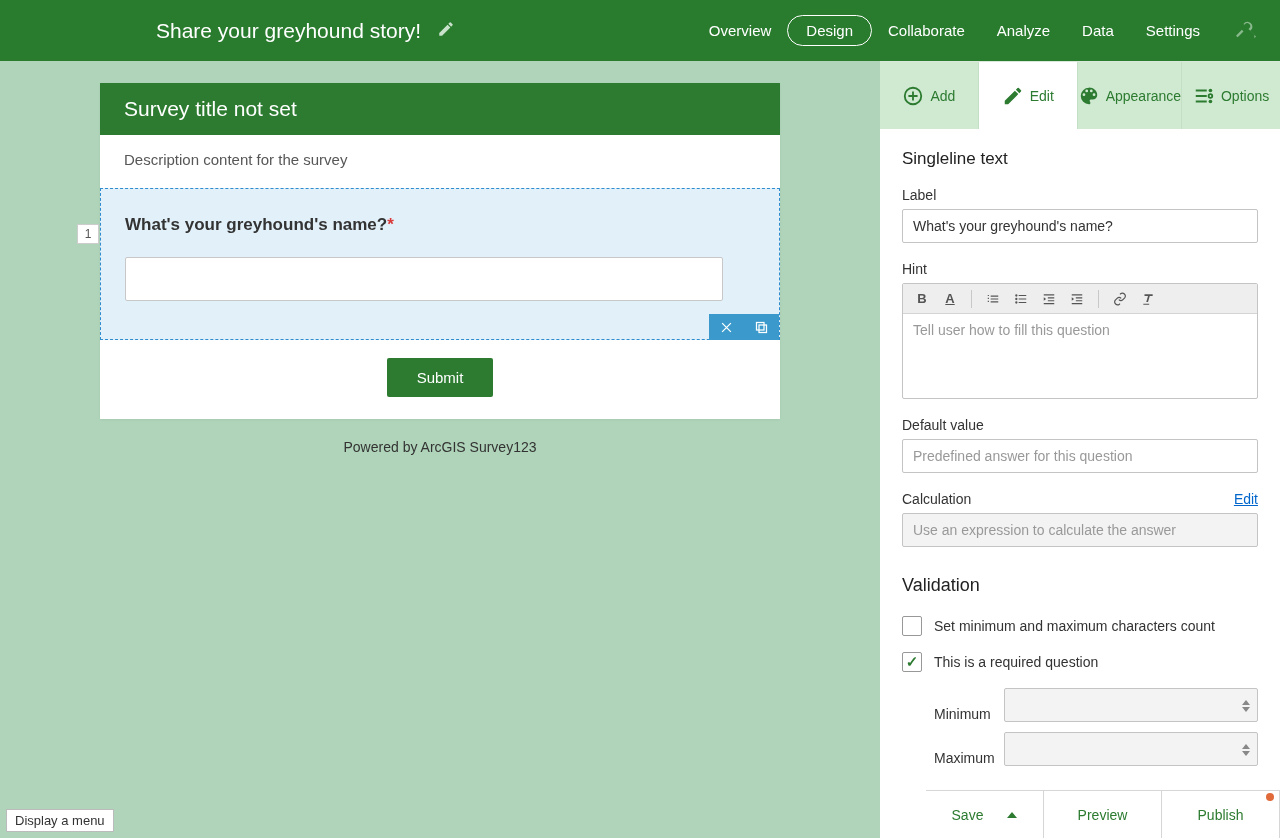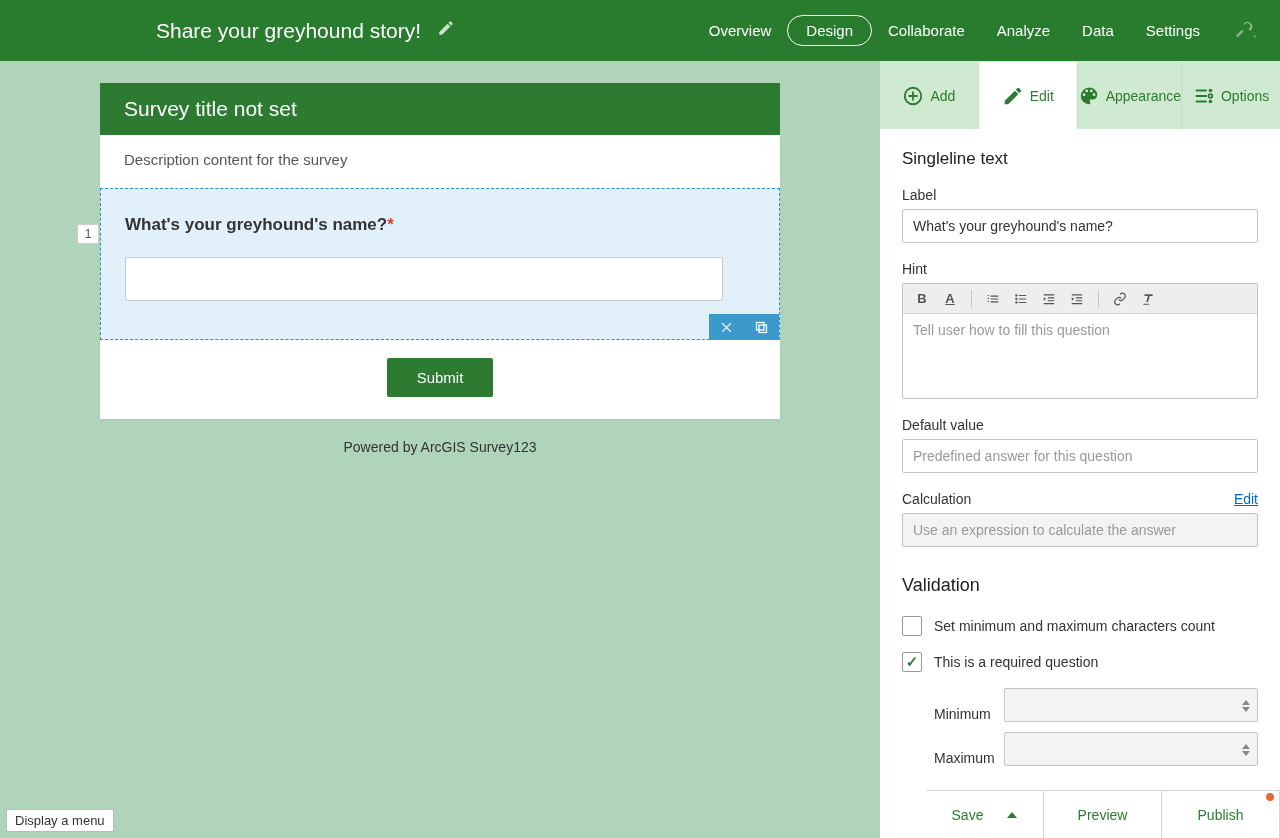--- a/index.html
+++ b/index.html
@@ -14,21 +14,21 @@
     display: flex;
     align-items: center;
     padding: 0 24px 0 156px;
   }
   .title {
     font-size: 21px;
     font-weight: 500;
     color: #fff;
     flex: 0 0 auto;
   }
-  .title-area { display:flex; gap:16px; flex:1; }
+  .title-area { display:flex; align-items:center; gap:16px; flex:1; }
   .pencil-icon svg { width:18px; height:18px; fill:#c9e2cb; }
   .topnav { display:flex; align-items:center; gap:0; margin-left:auto; }
   .topnav-item { color:#fff; font-size:15px; padding:0 16px; cursor:pointer; }
   .topnav-item.active {
     border:1px solid #fff; border-radius:20px; padding:6px 18px;
   }
   .tools-icon { margin-left:20px; opacity:.6; }
   .tools-icon svg { width:20px; height:20px; fill:#c9e2cb; }
 
   

